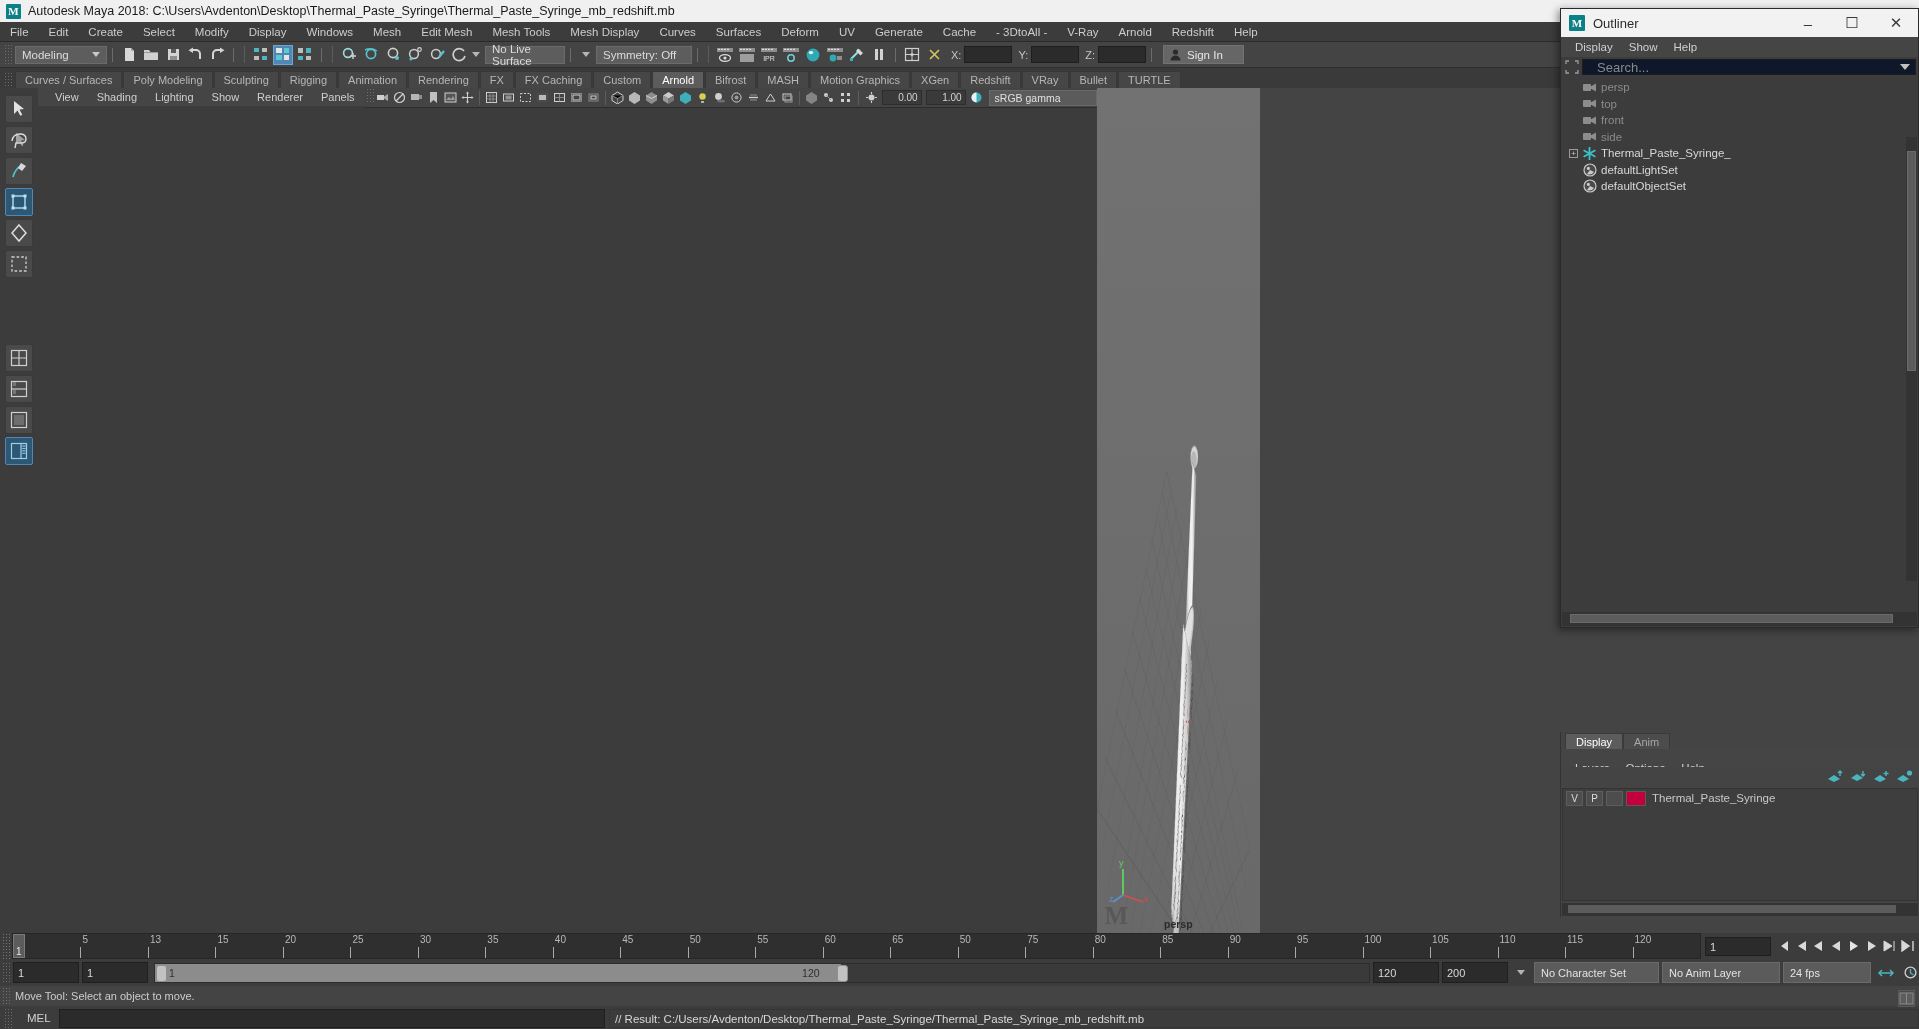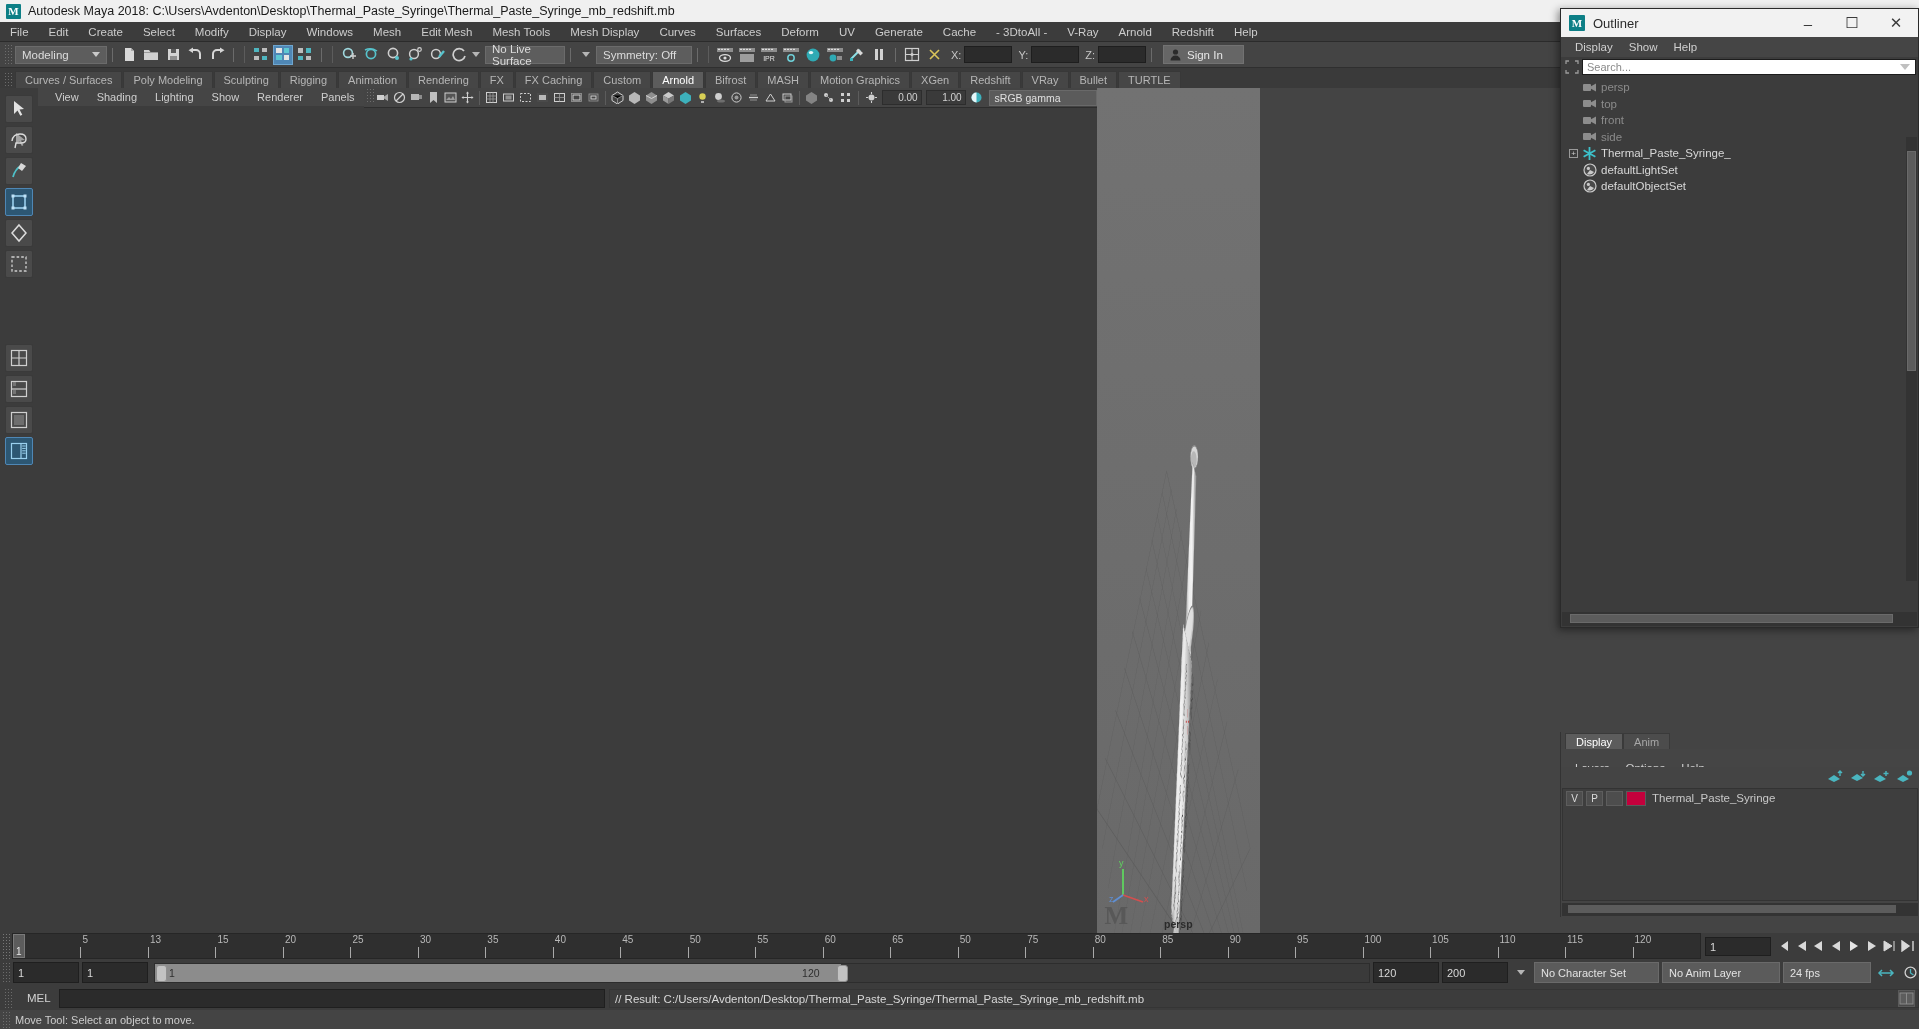--- a/index.html
+++ b/index.html
@@ -175,23 +175,23 @@
   #outliner-menu .omi { padding: 0 8px; color: #d0d0d0; }
   #outliner-search {
     height: 18px; background: #3c3c3c; display: flex; align-items: center;
     padding: 0 2px 0 2px; flex: 0 0 20px;
   }
   .pickicon {
     width: 15px; height: 15px; flex: 0 0 15px; margin: 0 2px;
     position: relative;
   }
   .searchbox {
-    flex: 1 1 auto; height: 16px; background: #ffffff; border: 1px solid #1d1d1d;
-    display: flex; align-items: center; padding-left: 4px;
-    font-size: 11px; color: #8a8a8a; position: relative;
+    flex: 1 1 auto; height: 16px; background: #0f172a; border: 1px solid #1d1d1d;
+    display: flex; align-items: center; padding-left: 14px;
+    font-size: 13px; color: #8a8a8a; position: relative;
   }
   .searchbox .cb-arrow {
     width: 0; height: 0; border-left: 5px solid transparent;
     border-right: 5px solid transparent; border-top: 6px solid #c0c0c0;
     margin-left: auto; margin-right: 5px;
   }
   #outliner-list {
     flex: 1 1 auto; background: #3c3c3c; position: relative;
     overflow: hidden; padding-top: 2px;
   }
@@ -1402,30 +1402,30 @@
         </svg>
     </span>
     <span class="tsbtn" style="margin-left:6px">
       <svg width="17" height="15" viewBox="0 0 17 15">
           <circle cx="8.5" cy="7.5" r="5.4" stroke="#cfcfcf" stroke-width="1.3" fill="none"></circle>
           <path d="M8.5 4v4l3 2" stroke="#4ab5bf" stroke-width="1.3" fill="none"></path>
         </svg>
     </span>
   </div>
 
+  <div id="helpline">
+    <div class="gripper" style="height:18px;position:absolute;left:2px"></div>
+    <span>Move Tool: Select an object to move.</span>
+  </div>
+
   <div id="commandline">
     <div class="gripper" style="height:20px"></div>
     <span id="mellabel">MEL</span>
     <div id="melinput"></div>
     <div id="melresult">// Result: C:/Users/Avdenton/Desktop/Thermal_Paste_Syringe/Thermal_Paste_Syringe_mb_redshift.mb</div>
   </div>
-
-  <div id="helpline">
-    <div class="gripper" style="height:18px;position:absolute;left:2px"></div>
-    <span>Move Tool: Select an object to move.</span>
-  </div>
   <div id="helpicon">
     <svg width="15" height="15" viewBox="0 0 15 15">
         <rect x="1" y="2" width="13" height="11" fill="#5d5d5d" stroke="#8a8a8a" stroke-width="1"></rect>
         <path d="M7.5 2v11" stroke="#8a8a8a" stroke-width="1"></path>
       </svg>
   </div>
 </div>
 
 </body></html>

